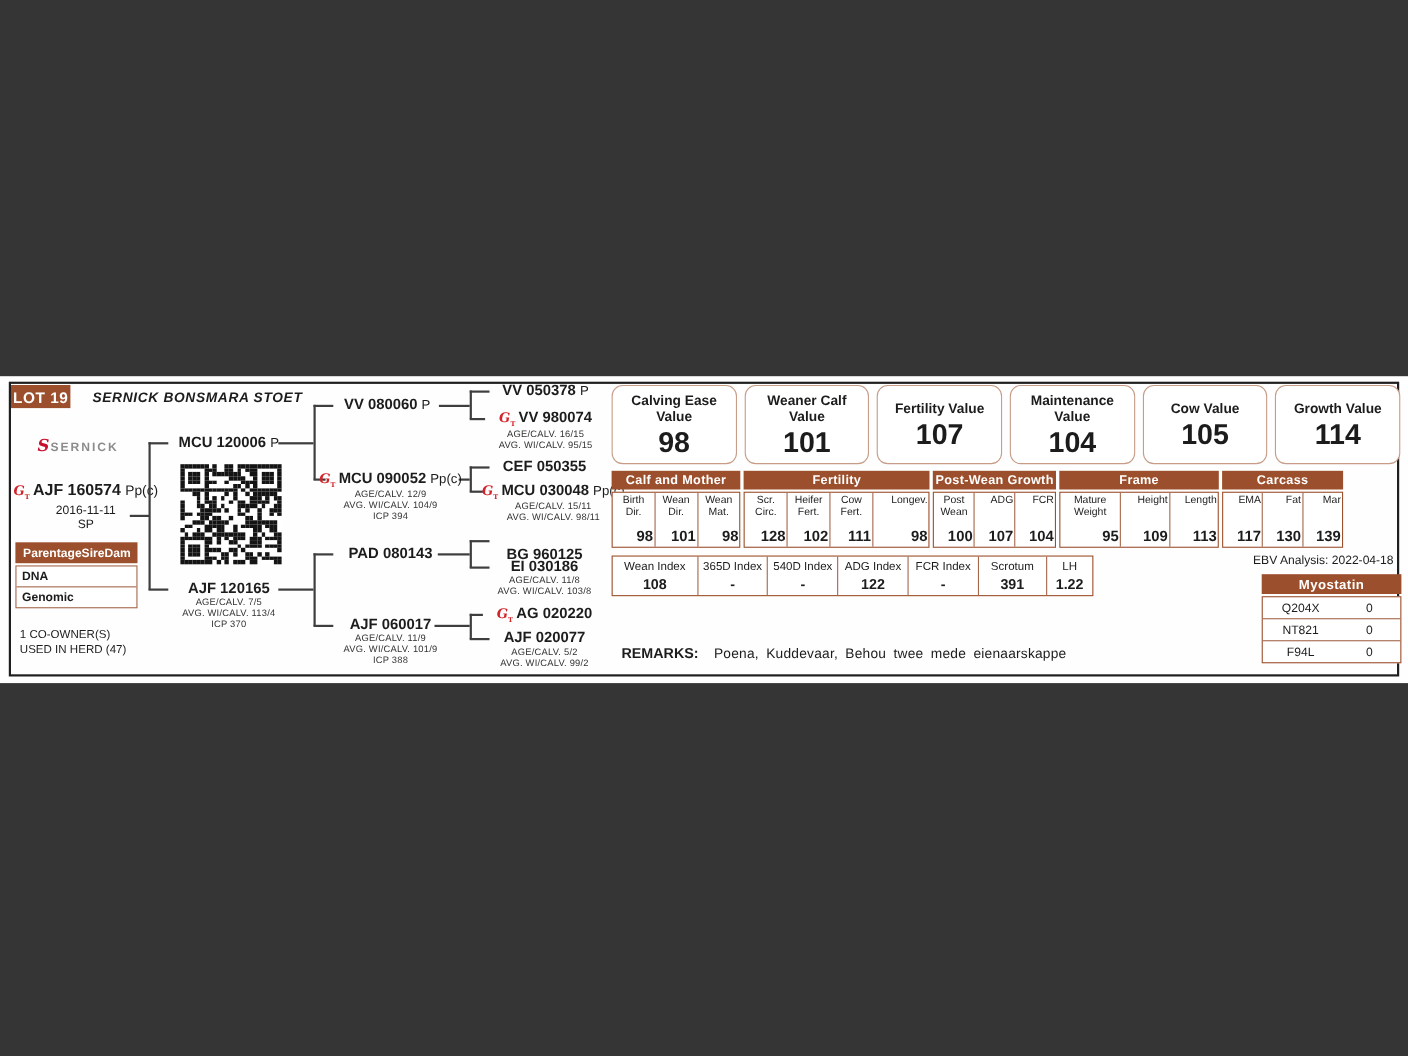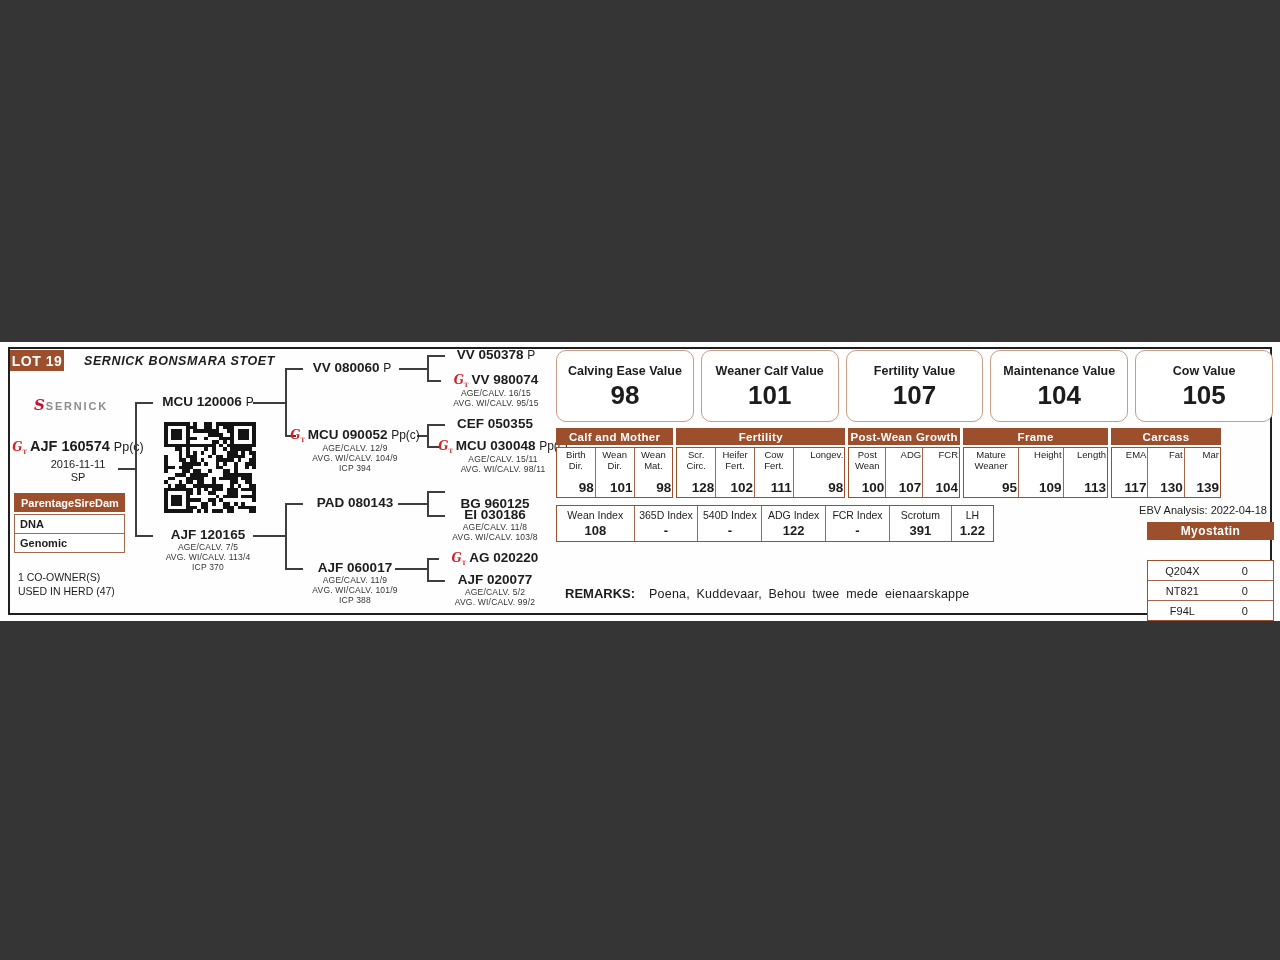--- a/index.html
+++ b/index.html
@@ -80,21 +80,21 @@
   .icell{display:flex;flex-direction:column;align-items:center;padding-top:3px;min-width:0}
   .icell + .icell{border-left:1px solid var(--line)}
   .ilabel{font-size:10.5px;white-space:nowrap}
   .ival{font-size:13px;font-weight:bold;margin-top:auto;padding-bottom:3px}
 
   
   .ebvdate{left:1134px;top:162px;width:138px;font-size:11px;text-align:center;white-space:nowrap}
   .myo{left:1147px;top:180px;width:127px}
   .mhead{height:18px;background:var(--brown);color:#fff;font-weight:bold;font-size:12px;
          display:flex;align-items:center;justify-content:center;letter-spacing:.4px}
-  .mtable{margin-top:20px;border:1.5px solid var(--brown);background:#fff}
+  .mtable{margin-top:2px;border:1.5px solid var(--brown);background:#fff}
   .mrow{height:19px;display:flex;align-items:center;font-size:11px}
   .mrow + .mrow{border-top:1px solid var(--line)}
   .mlabel{flex:1.1;text-align:center}
   .mval{flex:.9;text-align:center}
 
   
   .remarks{left:565px;top:244px;font-size:12.5px;white-space:nowrap}
   .remarks b{margin-right:14px;font-size:13px}
   .remarks span{word-spacing:3px;letter-spacing:.2px}
 </style>
@@ -862,20 +862,24 @@
         <div class="vnum">107</div>
       </div>
     <div class="vbox">
         <div class="vlabel">Maintenance Value</div>
         <div class="vnum">104</div>
       </div>
     <div class="vbox">
         <div class="vlabel">Cow Value</div>
         <div class="vnum">105</div>
       </div>
+    <div class="vbox">
+        <div class="vlabel">Growth Value</div>
+        <div class="vnum">114</div>
+      </div>
   </div>
 
   <div class="abs ebv">
     <div class="grp" style="flex:127">
       <div class="ghead">Calf and Mother</div>
       <div class="gcells">
         <div class="gcell">
             <div class="glabel">Birth Dir.</div>
             <div class="gval">98</div>
           </div>
@@ -924,21 +928,21 @@
         <div class="gcell">
             <div class="glabel">FCR</div>
             <div class="gval">104</div>
           </div>
       </div>
     </div>
     <div class="grp" style="flex:157">
       <div class="ghead">Frame</div>
       <div class="gcells">
         <div class="gcell" style="flex:1.25">
-            <div class="glabel">Mature Weaner</div>
+            <div class="glabel">Mature Weight</div>
             <div class="gval">95</div>
           </div>
         <div class="gcell">
             <div class="glabel">Height</div>
             <div class="gval">109</div>
           </div>
         <div class="gcell">
             <div class="glabel">Length</div>
             <div class="gval">113</div>
           </div>

